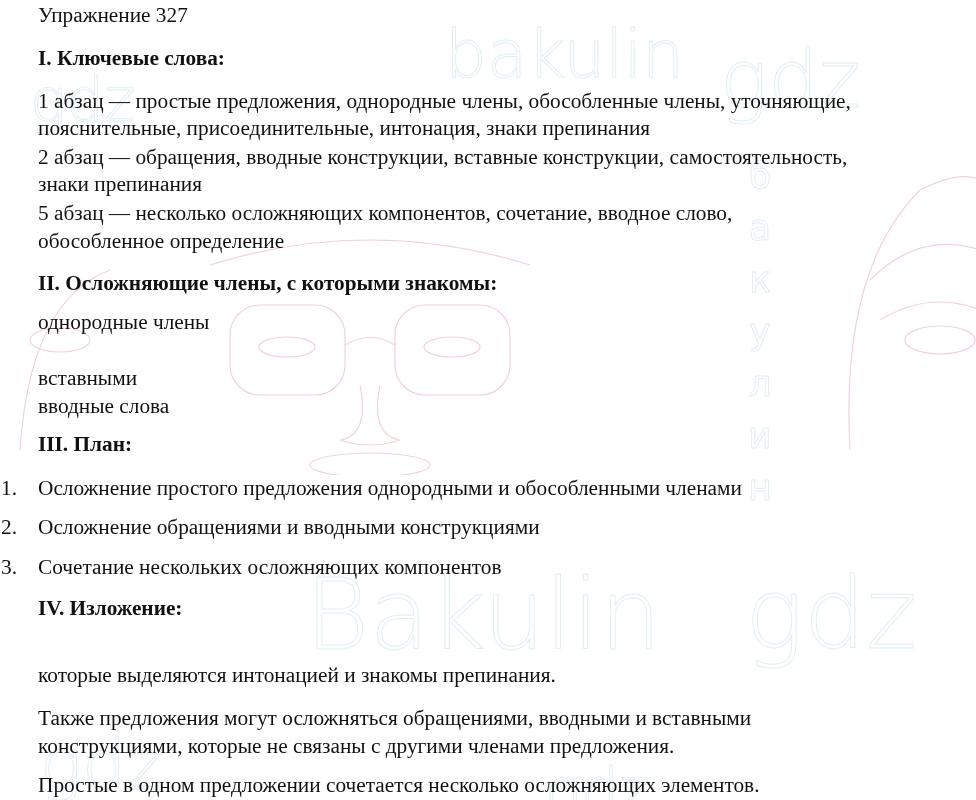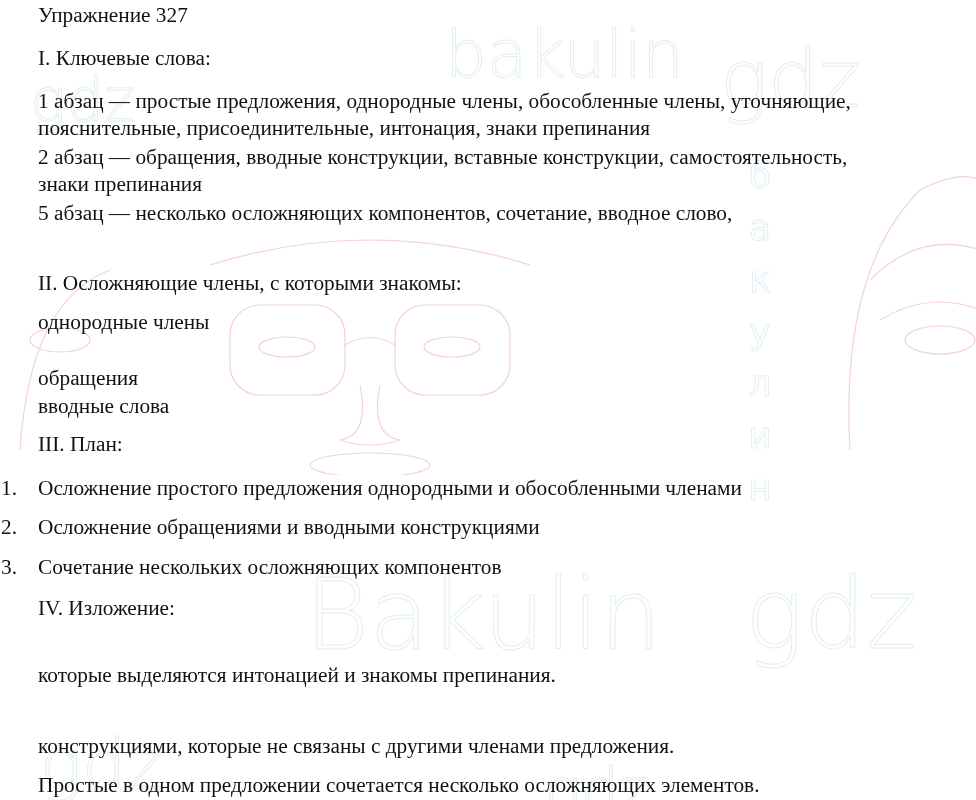--- a/index.html
+++ b/index.html
@@ -59,21 +59,21 @@
       width: 899px;
       height: 800px;
       z-index: 1;
     }
     .line {
       position: absolute;
       left: 38px;
       white-space: nowrap;
       line-height: 1;
     }
-    .bold { font-weight: normal; }
+    .bold { font-weight: bold; }
     .num {
       position: absolute;
       left: 1px;
       white-space: nowrap;
       line-height: 1;
     }
   </style>
 </head>
 <body>
 
@@ -124,37 +124,39 @@
 <div class="page">
 
   <div class="line" style="top:3px">Упражнение 327</div>
 
   <div class="line bold" style="top:46px">I. Ключевые слова:</div>
   <div class="line" style="top:89px">1 абзац — простые предложения, однородные члены, обособленные члены, уточняющие,</div>
   <div class="line" style="top:116px">пояснительные, присоединительные, интонация, знаки препинания</div>
   <div class="line" style="top:145px">2 абзац — обращения, вводные конструкции, вставные конструкции, самостоятельность,</div>
   <div class="line" style="top:172px">знаки препинания</div>
   <div class="line" style="top:201px">5 абзац — несколько осложняющих компонентов, сочетание, вводное слово,</div>
+  <div class="line" style="top:229px">обособленное определение</div>
 
   <div class="line bold" style="top:271px">II. Осложняющие члены, с которыми знакомы:</div>
   <div class="line" style="top:310px">однородные члены</div>
-  <div class="line" style="top:366px">обращения</div>
+  <div class="line" style="top:366px">вставными</div>
   <div class="line" style="top:394px">вводные слова</div>
 
   <div class="line bold" style="top:432px">III. План:</div>
 
   <div class="num" style="top:476px">1.</div>
   <div class="line" style="top:476px">Осложнение простого предложения однородными и обособленными членами</div>
 
   <div class="num" style="top:515px">2.</div>
   <div class="line" style="top:515px">Осложнение обращениями и вводными конструкциями</div>
 
   <div class="num" style="top:555px">3.</div>
   <div class="line" style="top:555px">Сочетание нескольких осложняющих компонентов</div>
 
   <div class="line bold" style="top:596px">IV. Изложение:</div>
 
   <div class="line" style="top:663px">которые выделяются интонацией и знакомы препинания.</div>
 
+  <div class="line" style="top:706px">Также предложения могут осложняться обращениями, вводными и вставными</div>
   <div class="line" style="top:734px">конструкциями, которые не связаны с другими членами предложения.</div>
 
   <div class="line" style="top:773px">Простые в одном предложении сочетается несколько осложняющих элементов.</div>
 </div>
 
 </body></html>

